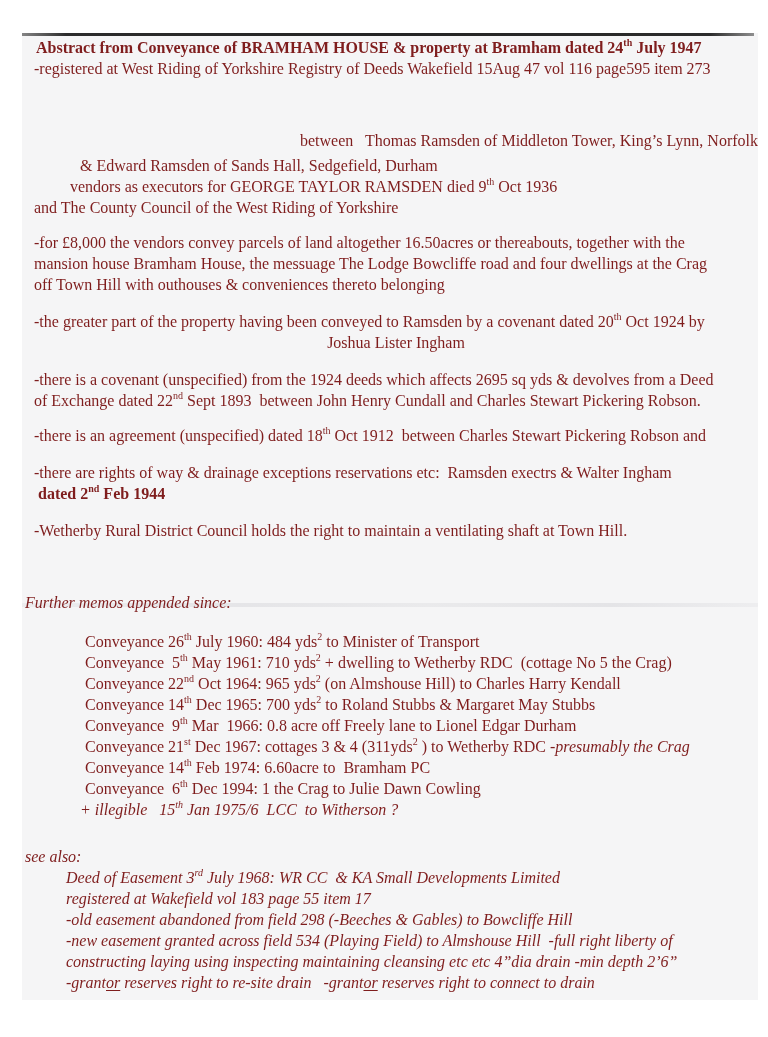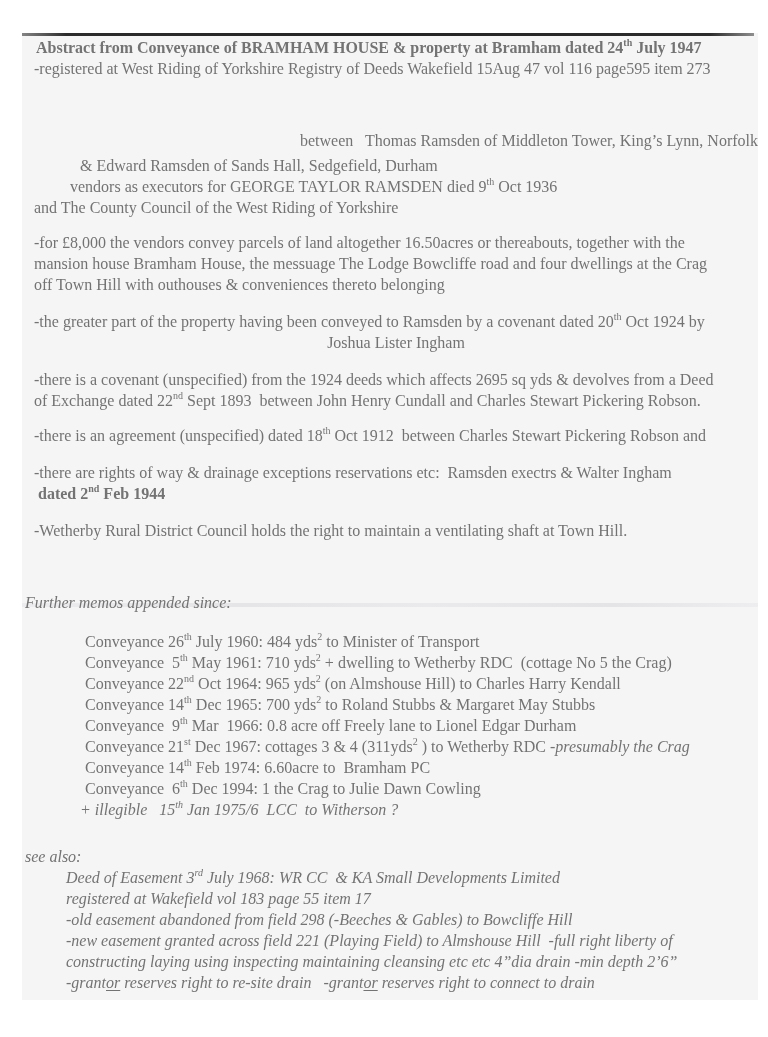--- a/index.html
+++ b/index.html
@@ -28,21 +28,21 @@
     position:absolute;
     left:0;top:570px;
     width:736px;height:4px;
     background:linear-gradient(90deg,#ebebed,#e2e2e5 30%,#e8e8ea 55%,#e1e1e4 80%,#ececee);
     opacity:.85;
   }
   .line{
     white-space:pre;
     font-size:16px;
     line-height:21px;
-    color:#737373;
+    color:#7f1d1d;
     position:relative;
   }
   .line .b{font-weight:bold;}
   .line .i{font-style:italic;}
   .line .u{text-decoration:underline;text-underline-offset:2px;}
   .line sup{
     font-size:10px;
     line-height:0;
     position:relative;
     top:-1px;
@@ -80,17 +80,17 @@
       <div class="line" style="margin-top: 0px; padding-left: 63px;"><span>Conveyance 14</span><sup>th</sup><span> Dec 1965: 700 yds</span><sup>2</sup><span> to Roland Stubbs &amp; Margaret May Stubbs</span></div>
       <div class="line" style="margin-top: 0px; padding-left: 63px;"><span>Conveyance  9</span><sup>th</sup><span> Mar  1966: 0.8 acre off Freely lane to Lionel Edgar Durham</span></div>
       <div class="line" style="margin-top: 0px; padding-left: 63px;"><span>Conveyance 21</span><sup>st</sup><span> Dec 1967: cottages 3 &amp; 4 (311yds</span><sup>2</sup><span> ) to Wetherby RDC </span><span class="i">-presumably the Crag</span></div>
       <div class="line" style="margin-top: 0px; padding-left: 63px;"><span>Conveyance 14</span><sup>th</sup><span> Feb 1974: 6.60acre to  Bramham PC</span></div>
       <div class="line" style="margin-top: 0px; padding-left: 63px;"><span>Conveyance  6</span><sup>th</sup><span> Dec 1994: 1 the Crag to Julie Dawn Cowling</span></div>
       <div class="line" style="margin-top: 0px; padding-left: 58px;"><span class="i">+ illegible   15</span><sup class="i">th</sup><span class="i"> Jan 1975/6  LCC  to Witherson ?</span></div>
       <div class="line" style="margin-top: 26px; padding-left: 3px;"><span class="i">see also:</span></div>
       <div class="line" style="margin-top: 0px; padding-left: 44px;"><span class="i">Deed of Easement 3</span><sup class="i">rd</sup><span class="i"> July 1968: WR CC  &amp; KA Small Developments Limited</span></div>
       <div class="line" style="margin-top: 0px; padding-left: 44px;"><span class="i">registered at Wakefield vol 183 page 55 item 17</span></div>
       <div class="line" style="margin-top: 0px; padding-left: 44px;"><span class="i">-old easement abandoned from field 298 (-Beeches &amp; Gables) to Bowcliffe Hill</span></div>
-      <div class="line" style="margin-top: 0px; padding-left: 44px;"><span class="i">-new easement granted across field 221 (Playing Field) to Almshouse Hill  -full right liberty of</span></div>
+      <div class="line" style="margin-top: 0px; padding-left: 44px;"><span class="i">-new easement granted across field 534 (Playing Field) to Almshouse Hill  -full right liberty of</span></div>
       <div class="line" style="margin-top: 0px; padding-left: 44px;"><span class="i">constructing laying using inspecting maintaining cleansing etc etc 4”dia drain -min depth 2’6”</span></div>
       <div class="line" style="margin-top: 0px; padding-left: 44px;"><span class="i">-grant</span><span class="i u">or</span><span class="i"> reserves right to re-site drain   -grant</span><span class="i u">or</span><span class="i"> reserves right to connect to drain</span></div>
     </div>
 </div>
 
 </body></html>

